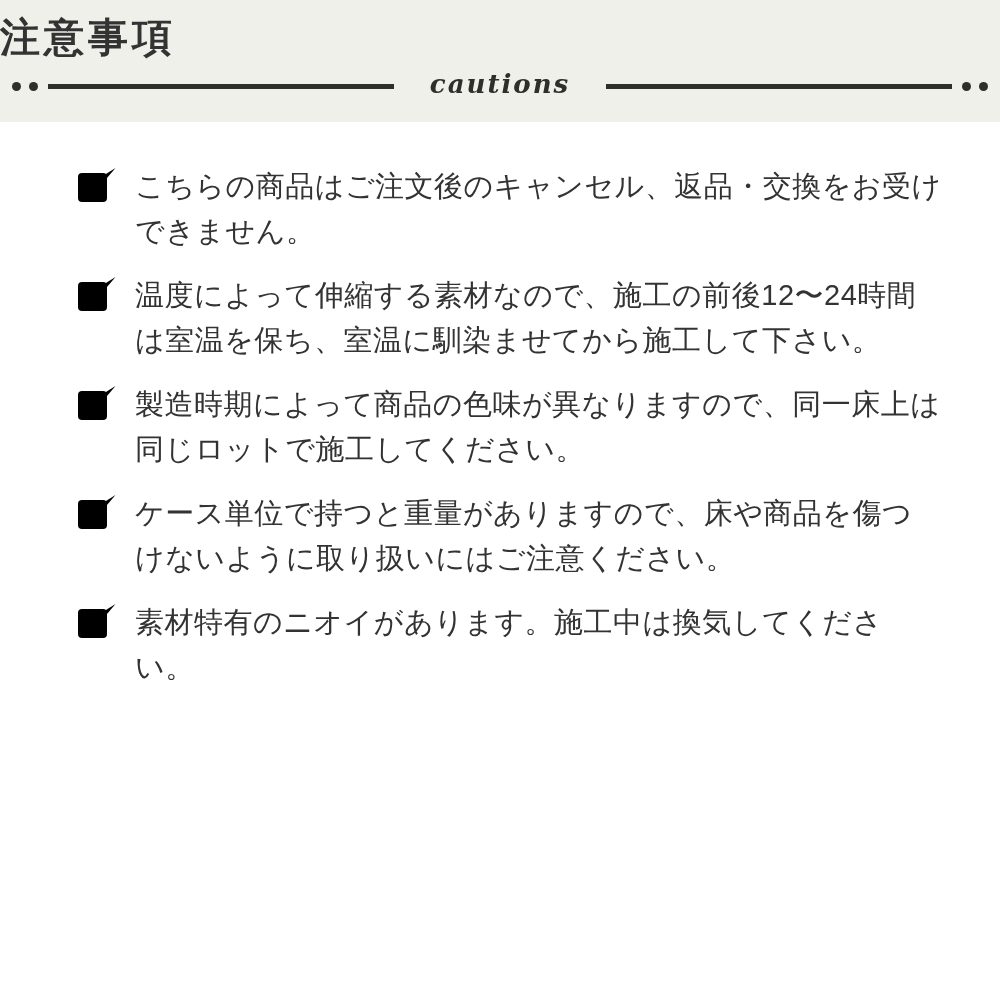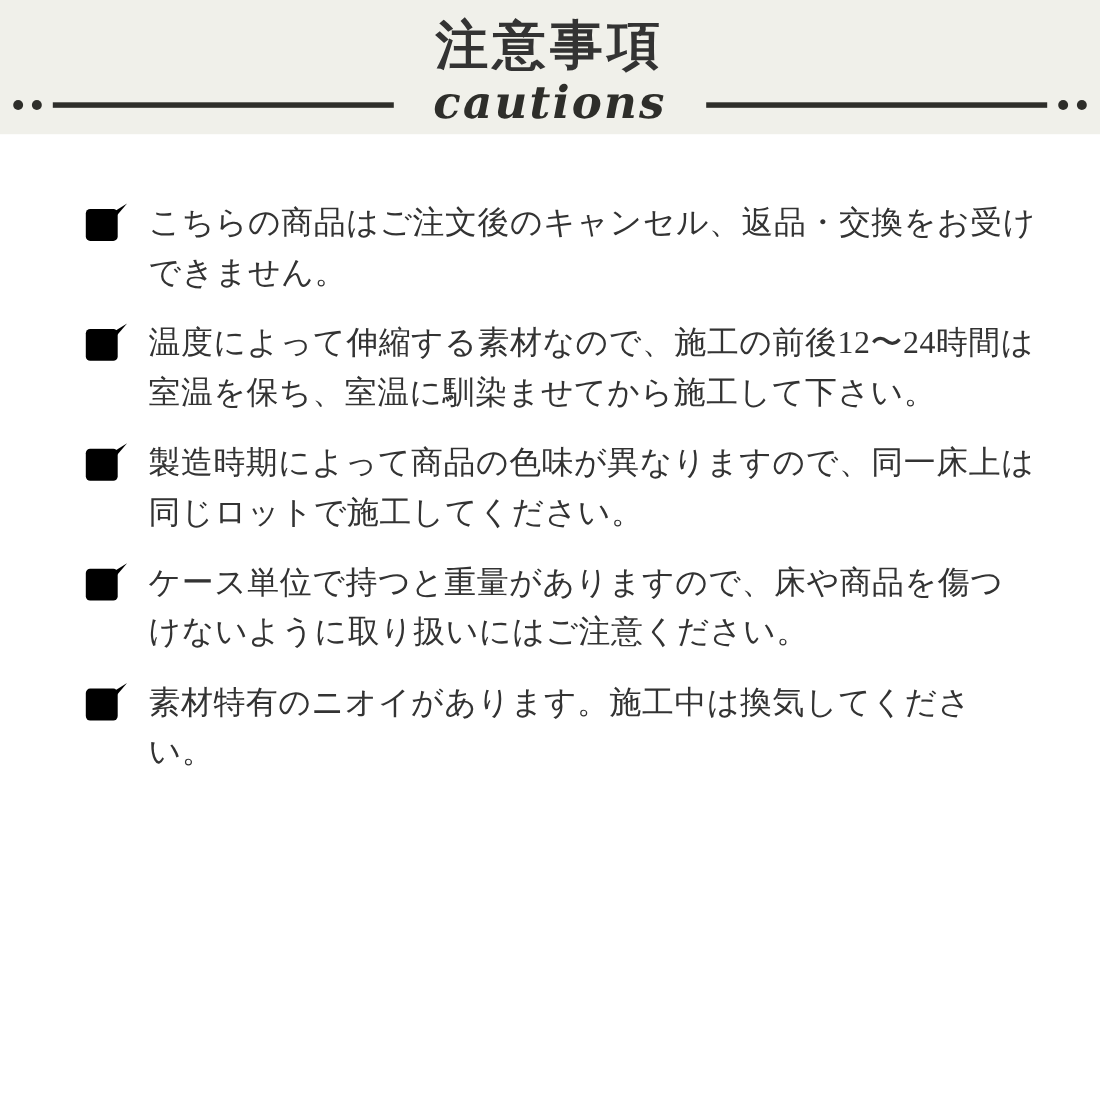--- a/index.html
+++ b/index.html
@@ -18,22 +18,21 @@
     color:var(--text);
   }
   .page{width:1000px;height:1000px;overflow:hidden;background:var(--body-background);}
   .header{
     width:100%;
     height:122px;
     background:var(--header-background);
     padding-top:14px;
   }
   .page-title{
-    text-align:center;
-    font-size:48px;
+    font-size:40px;
     font-weight:bold;
     letter-spacing:4px;
     color:var(--text);
     line-height:1.15;
   }
   .divider{
     display:flex;
     align-items:center;
     padding:0 8px;
     margin-top:6px;
@@ -49,30 +48,29 @@
     flex:1 1 auto;
     height:5px;
     background:var(--divider);
     margin:0 6px;
   }
   .script-subtitle{
     flex:0 0 auto;
     font-family:"DejaVu Serif","Liberation Serif",serif;
     font-style:italic;
     font-weight:bold;
-    font-size:41px;
+    font-size:26px;
     letter-spacing:2px;
     color:var(--divider);
     margin:0 30px;
     transform:translateY(-2px);
   }
   .caution-list{
     list-style:none;
-    padding:59px 58px 0 75px;
-    font-family:Liberation Serif, serif;
+    padding:42px 58px 0 75px;
   }
   .caution-item{
     display:flex;
     align-items:flex-start;
     margin-bottom:19px;
   }
   .checkbox{
     flex:0 0 46px;
     width:46px;height:42px;
     margin-top:-1px;

